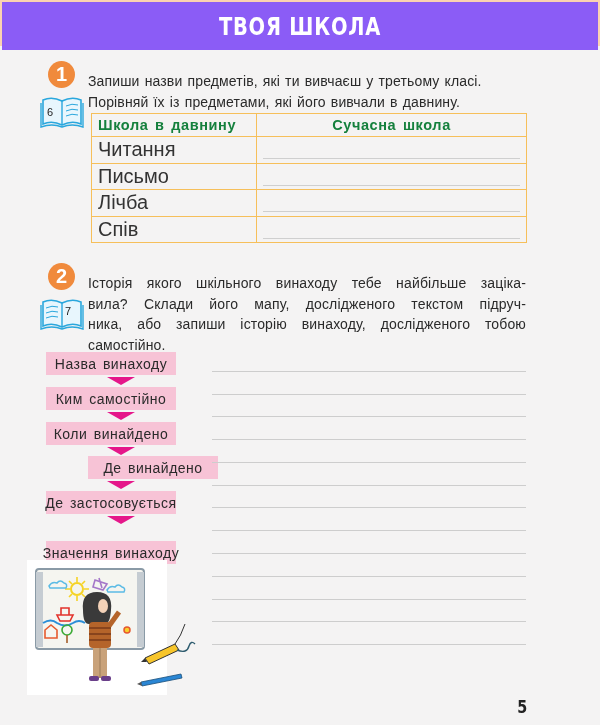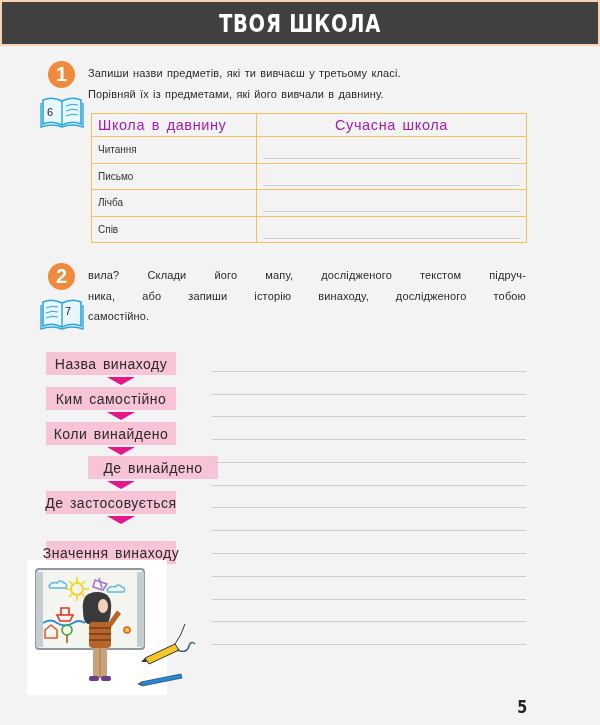--- a/index.html
+++ b/index.html
@@ -7,57 +7,57 @@
       width:600px; height:725px; position:relative; overflow:hidden;
       background:#f4f3f3;
       font-family:"Liberation Sans", "DejaVu Sans", sans-serif;
       color:#2a2a2a;
     }
     .banner {
       position:absolute; left:0; top:0; width:600px; height:46px;
       background:#fbd2b1;
     }
     .banner-inner {
-      position:absolute; left:2px; top:2px; width:596px; height:42px;
-      background:#404040;
+      position:absolute; left:2px; top:2px; width:596px; height:48px;
+      background:#8b5cf6;
       display:flex; align-items:center; justify-content:center;
     }
     .banner-title {
       color:#fff; font-family:"DejaVu Sans", sans-serif; font-weight:bold;
       font-size:25px; letter-spacing:1px; transform:scaleX(0.78);
       display:inline-block;
     }
     .num-badge {
       position:absolute; width:27px; height:27px; border-radius:50%;
       background:#f08a3c; color:#fff; font-weight:bold; font-size:20px;
       display:flex; align-items:center; justify-content:center;
     }
     .book-icon { position:absolute; width:46px; height:36px; }
     .task-text {
-      position:absolute; font-size:11px; line-height:20.5px; color:#2a2a2a;
-      letter-spacing:0.15px; word-spacing:1px;
+      position:absolute; font-size:14px; line-height:20.5px; color:#2a2a2a;
+      letter-spacing:0.15px; word-spacing:1px;margin-top:8px;
     }
     .task-text .line { display:block; white-space:nowrap; }
     .task2 .line { text-align:justify; text-align-last:justify; }
     .task2 .line.last { text-align-last:left; }
 
     table.subjects {
       position:absolute; left:91px; top:113px; width:436px;
       border-collapse:collapse;
     }
     table.subjects td, table.subjects th {
       border:1.5px solid #f6bf5a; padding:0; font-size:14px;
     }
     table.subjects th {
-      height:22px; font-weight:normal; font-size:14.5px; letter-spacing:0.6px;
-      word-spacing:2px; color:#a21caf;
+      height:22px; font-weight:bold; font-size:14.5px; letter-spacing:0.6px;
+      word-spacing:2px; color:#15803d;
     }
     table.subjects th.c1 { width:158px; text-align:left; padding-left:6px; }
     table.subjects td { height:25.5px; }
-    table.subjects td.c1 { padding-left:6px; color:#333; font-size:10px; }
+    table.subjects td.c1 { padding-left:6px; color:#333; font-size:20px; }
     .cell-line { margin:0 6px; border-bottom:1px solid #cfcfcf; height:18px; }
 
     .flow-box {
       position:absolute; left:46px; width:130px; height:23px;
       background:#f7c3d6;
       display:flex; align-items:center; justify-content:center;
       font-size:14px; color:#2a2a2a; letter-spacing:0.5px; word-spacing:2px;
       white-space:nowrap;
     }
     .flow-arrow {
@@ -137,20 +137,21 @@
   <span>2</span>
 </div>
 <svg class="book-icon" style="left:39px; top:294px;" viewBox="0 0 46 36">
   <path d="M4 8 L4 32 Q13 28 23 33 Q33 28 42 32 L42 8 Q33 4 23 9 Q13 4 4 8 Z" fill="#e8f6fd" stroke="#2aa7dd" stroke-width="1.6"></path>
   <path d="M23 9 L23 33" stroke="#2aa7dd" stroke-width="1.4"></path>
   <path d="M2 11 L2 35 Q13 31 23 35 Q33 31 44 35 L44 11" fill="none" stroke="#2aa7dd" stroke-width="1.4"></path>
   <path d="M7 14 Q13 11 19 13 M7 19 Q13 16 19 18 M7 24 Q13 21 19 23" stroke="#2aa7dd" stroke-width="1" fill="none"></path>
   <text x="26" y="21" font-size="11" fill="#222" font-family="Liberation Sans, sans-serif">7</text>
 </svg>
 <div class="task-text task2" style="left:88px; top:265px; width:438px;">
+  <span class="line">Історія якого шкільного винаходу тебе найбільше заціка-</span>
   <span class="line">вила? Склади його мапу, дослідженого текстом підруч-</span>
   <span class="line">ника, або запиши історію винаходу, дослідженого тобою</span>
   <span class="line last">самостійно.</span>
 </div>
 
 <div class="flow-box" style="top:352px;">Назва винаходу</div>
 <div class="flow-arrow" style="top:377px;"></div>
 <div class="flow-box" style="top:387px;">Ким самостійно</div>
 <div class="flow-arrow" style="top:412px;"></div>
 <div class="flow-box" style="top:422px;">Коли винайдено</div>

